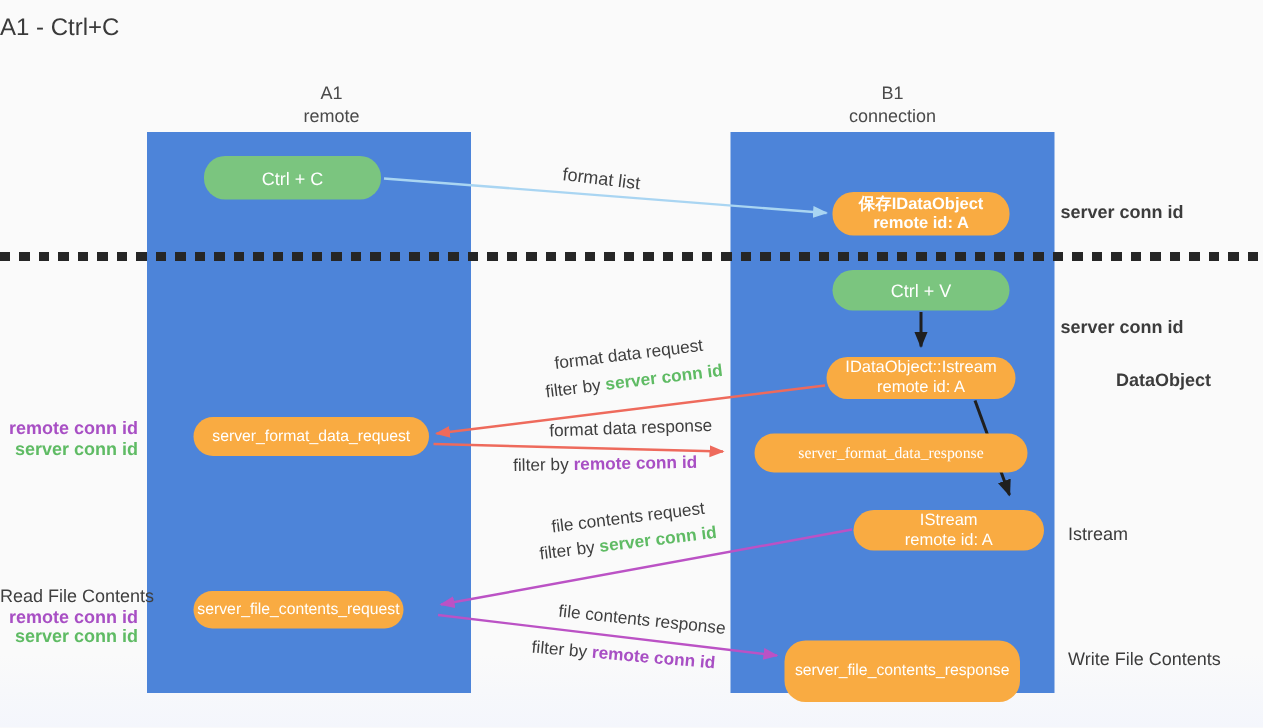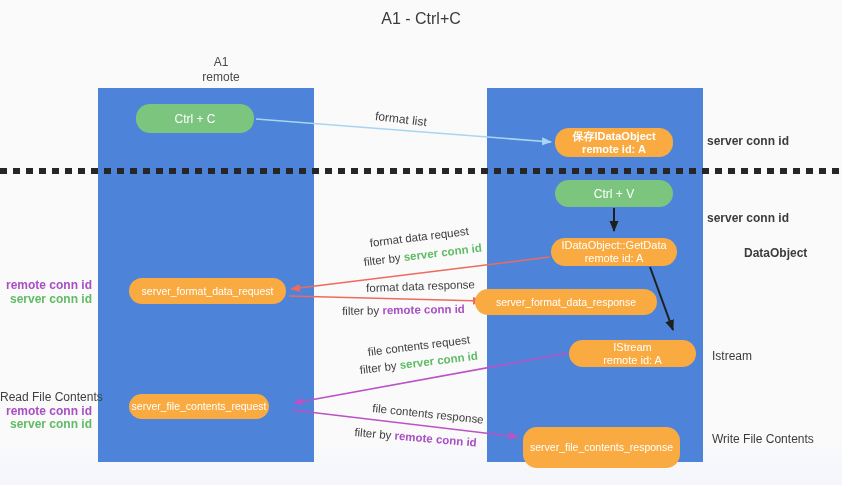--- a/index.html
+++ b/index.html
@@ -2,21 +2,21 @@
 <html><head>
 <meta charset="utf-8">
 <style>
   html,body { margin:0; padding:0; background:#fafafa; }
   .canvas {
     position:relative; width:842px; height:485px; overflow:hidden;
     background:linear-gradient(#fafafa 90%, #f4f6fc);
     font-family:"Liberation Sans", sans-serif;
     color:#3f3f3f;
   }
-  .title { position:absolute; top:8px; left:0; width:842px; text-align:center;
+  .title { position:absolute; top:8px; left:0; width:842px; 
            font-size:16px; line-height:21px; color:#3a3a3a; }
   .lane { position:absolute; top:88px; width:216px; height:374px; background:#4d84d9; }
   .lane-a1 { left:98px; }
   .lane-b1 { left:487px; }
   .lane-header { position:absolute; top:55px; width:216px; text-align:center;
                  font-size:12px; line-height:15px; color:#4a4a4a; }
   .divider { position:absolute; top:168px; left:0; width:842px; height:6px;
              background:repeating-linear-gradient(90deg,#262626 0 7px,transparent 7px 13px); }
   .edges { position:absolute; top:0; left:0; pointer-events:none; }
   .box { position:absolute; display:flex; flex-direction:column; align-items:center;
@@ -38,20 +38,24 @@
 
 <div class="canvas">
 
   <div class="title">
     <div>A1 - Ctrl+C</div>
   </div>
 
   <div class="lane-header" style="left:113px;">
     <div>A1</div>
     <div>remote</div>
+  </div>
+  <div class="lane-header" style="left:487px;">
+    <div>B1</div>
+    <div>connection</div>
   </div>
 
   <div class="lane lane-a1"></div>
   <div class="lane lane-b1"></div>
 
   <div class="divider"></div>
 
   <svg class="edges" width="842" height="485" viewBox="0 0 842 485">
     <defs>
       <marker id="m-blue" markerUnits="userSpaceOnUse" markerWidth="11" markerHeight="9" refX="9" refY="4" orient="auto">
@@ -83,29 +87,29 @@
   <div class="box orange-box" style="left:555px; top:128px; width:118px; height:29px;font-weight:bold;">
     <span>保存IDataObject</span>
     <span>remote id: A</span>
   </div>
 
   <div class="box green-box" style="left:555px; top:180px; width:118px; height:27px;">
     <span>Ctrl + V</span>
   </div>
 
   <div class="box orange-box" style="left:551px; top:238px; width:126px; height:28px;">
-    <span>IDataObject::GetData</span>
+    <span>IDataObject::Istream</span>
     <span>remote id: A</span>
   </div>
 
   <div class="box orange-box single" style="left:129px; top:278px; width:157px; height:26px;">
     <span>server_format_data_request</span>
   </div>
 
-  <div class="box orange-box single" style="left:475px; top:289px; width:182px; height:26px;">
+  <div class="box orange-box single" style="left:503px; top:289px; width:182px; height:26px;font-family:Liberation Serif, serif;">
     <span>server_format_data_response</span>
   </div>
 
   <div class="box orange-box" style="left:569px; top:340px; width:127px; height:27px;">
     <span>IStream</span>
     <span>remote id: A</span>
   </div>
 
   <div class="box orange-box single" style="left:129px; top:394px; width:140px; height:25px;">
     <span>server_file_contents_request</span>

